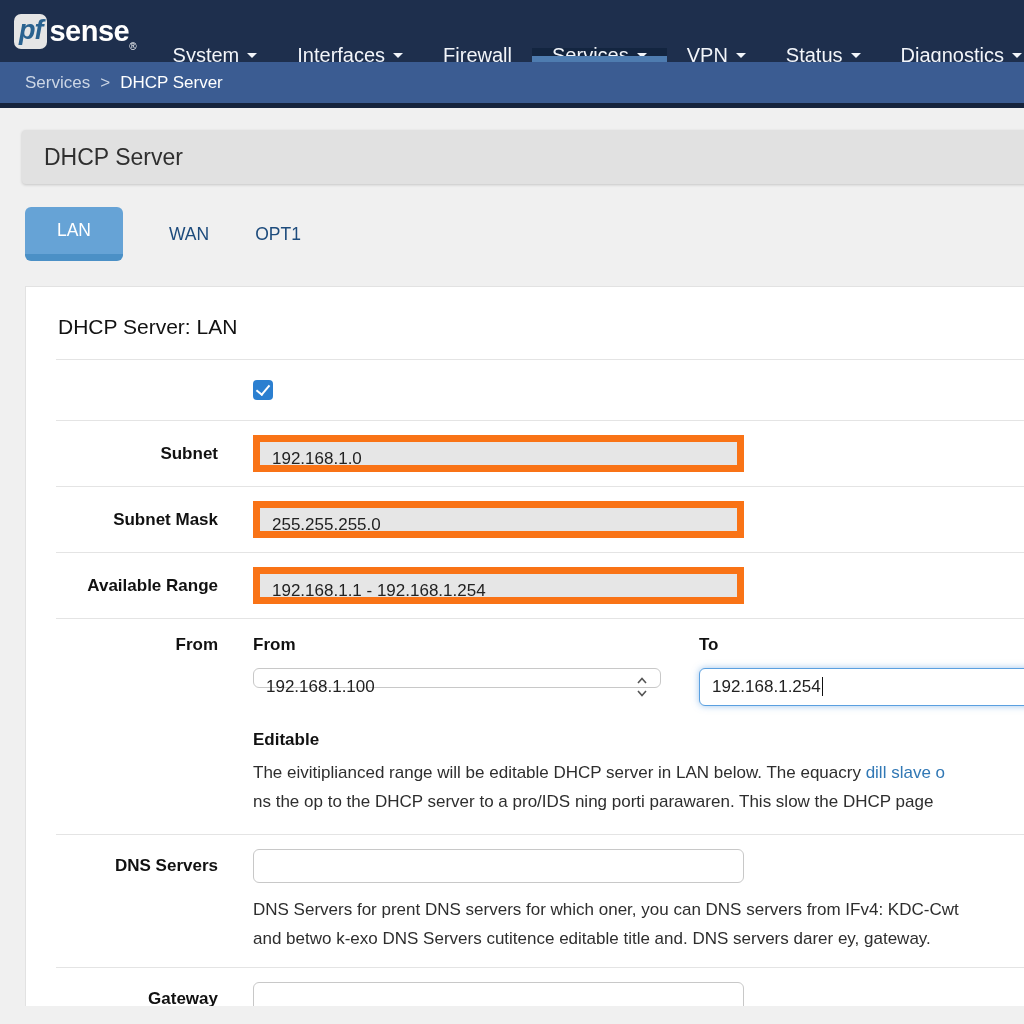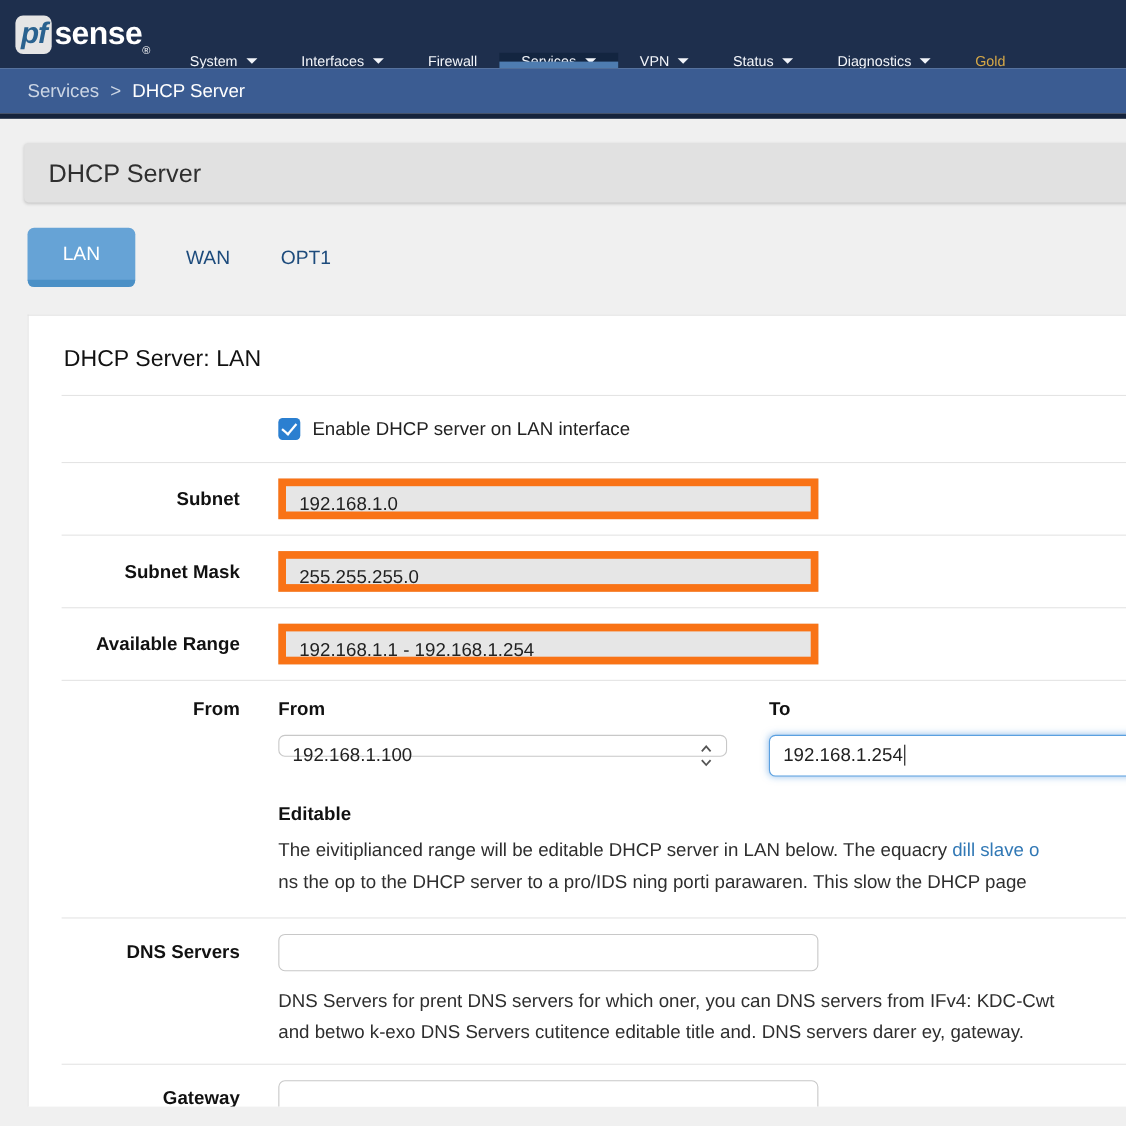--- a/index.html
+++ b/index.html
@@ -18,21 +18,21 @@
   }
   .brand { display:flex; align-items:center; margin-right:16px; cursor:pointer; }
   .brand-box {
     background:#e5e5e5; border-radius:7px; padding:1px 5px 3px 5px; margin-right:2px;
   }
   .brand-pf { color:#2a628f; font-weight:bold; font-style:italic; font-size:27px; letter-spacing:-1px; }
   .brand-sense { color:#fff; font-weight:bold; font-size:29px; letter-spacing:-0.5px; }
   .brand-reg { color:#fff; font-size:10px; align-self:flex-end; margin-bottom:10px; }
   .nav-item {
     display:flex; align-items:center; padding:0 20px; position:relative;
-    color:#f2f5fa; font-size:13px; cursor:pointer;margin-top:48px;
+    color:#f2f5fa; font-size:20px; cursor:pointer;margin-top:48px;
   }
   .nav-item.active { background:#132540; }
   .nav-item.active::after {
     content:""; position:absolute; left:0; right:0; bottom:0; height:6px; background:#4e7cb0;
   }
   .nav-item.gold { color:#d5a848; padding-right:0; }
   .nav-caret {
     display:inline-block; margin-left:8px;
     border-left:5px solid transparent; border-right:5px solid transparent;
     border-top:5px solid #f2f5fa;
@@ -189,21 +189,20 @@
   <span class="tab-link">OPT1</span>
 </div>
 
 <div class="panel">
   <div class="panel-title">DHCP Server: LAN</div>
 
   <div class="row center">
     <div class="row-label"></div>
     <div class="check-wrap">
       <div class="checkbox"></div>
-      <span class="check-label">Enable DHCP server on LAN interface</span>
     </div>
   </div>
 
   <div class="row center">
     <div class="row-label">Subnet</div>
     <div>
         <div class="input-ro">192.168.1.0</div>
       </div>
   </div>
 

